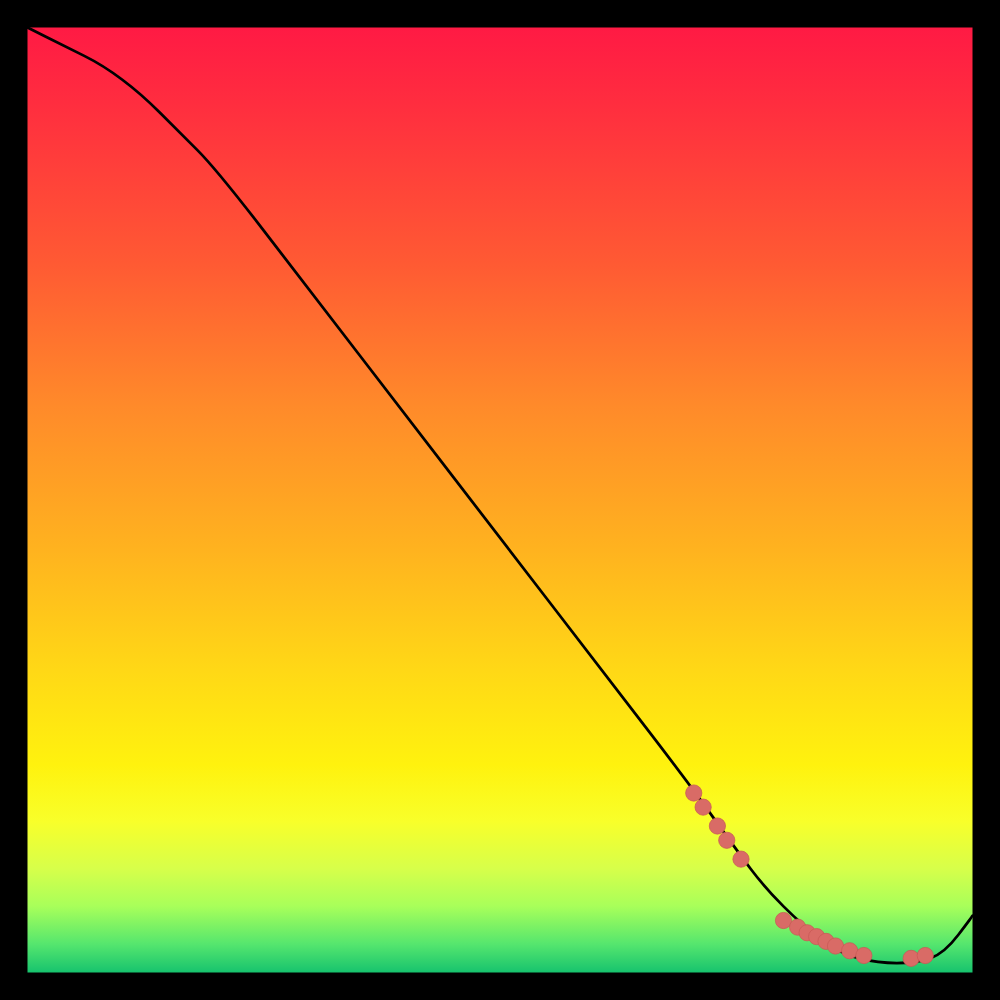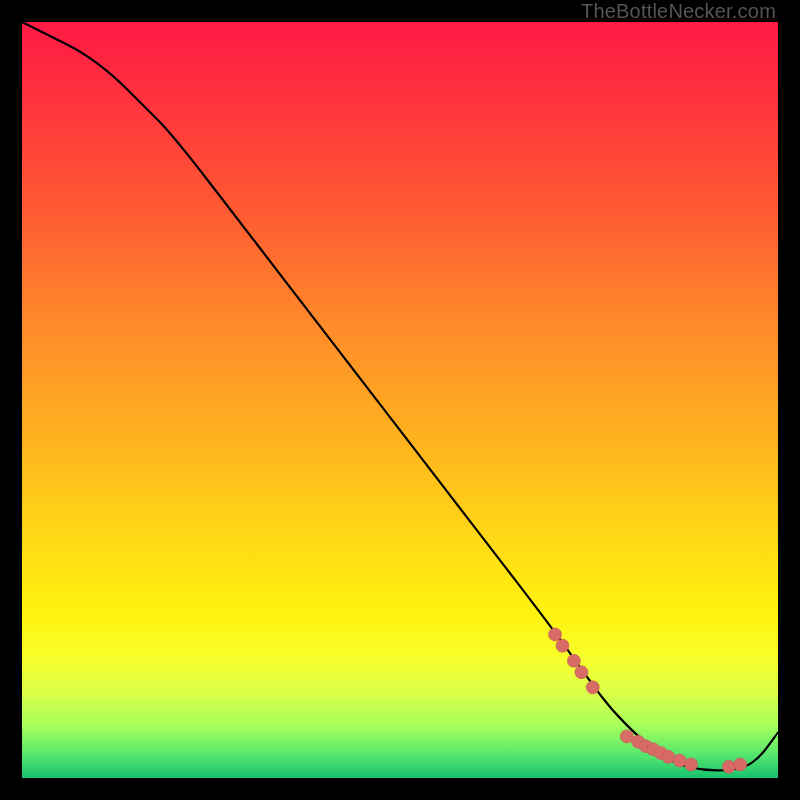--- a/index.html
+++ b/index.html
@@ -67,21 +67,20 @@
   .dot {
     fill: #d96b66;
     stroke: #c85a55;
     stroke-width: 0.6;
   }
 </style>
 </head>
 <body>
 
 <div class="frame">
-  <div class="watermark">TheBottleNecker.com</div>
 
   <div class="plot-area">
     <svg class="curve" viewBox="0 0 756 756">
       <path id="curve-path" class="curve-path" d="M 0.0 0.0 Q 0.0 0.0 15.1 7.6 Q 30.2 15.1 45.4 22.7 Q 60.5 30.2 75.6 41.6 Q 90.7 52.9 105.8 68.0 Q 121.0 83.2 136.1 98.3 Q 151.2 113.4 189.0 162.5 Q 226.8 211.7 264.6 260.8 Q 302.4 310.0 340.2 359.1 Q 378.0 408.2 415.8 457.4 Q 453.6 506.5 491.4 555.7 Q 529.2 604.8 548.1 631.3 Q 567.0 657.7 578.3 672.8 Q 589.7 688.0 604.8 703.1 Q 619.9 718.2 635.0 729.5 Q 650.2 740.9 665.3 744.7 Q 680.4 748.4 695.5 748.4 Q 710.6 748.4 722.0 744.7 Q 733.3 740.9 744.7 725.8 T 756.0 710.6"></path>
       <g id="dots">
           <circle cx="533.0" cy="612.4" r="6.5" class="dot"></circle>
           <circle cx="540.5" cy="623.7" r="6.5" class="dot"></circle>
           <circle cx="551.9" cy="638.8" r="6.5" class="dot"></circle>
           <circle cx="559.4" cy="650.2" r="6.5" class="dot"></circle>
           <circle cx="570.8" cy="665.3" r="6.5" class="dot"></circle>

